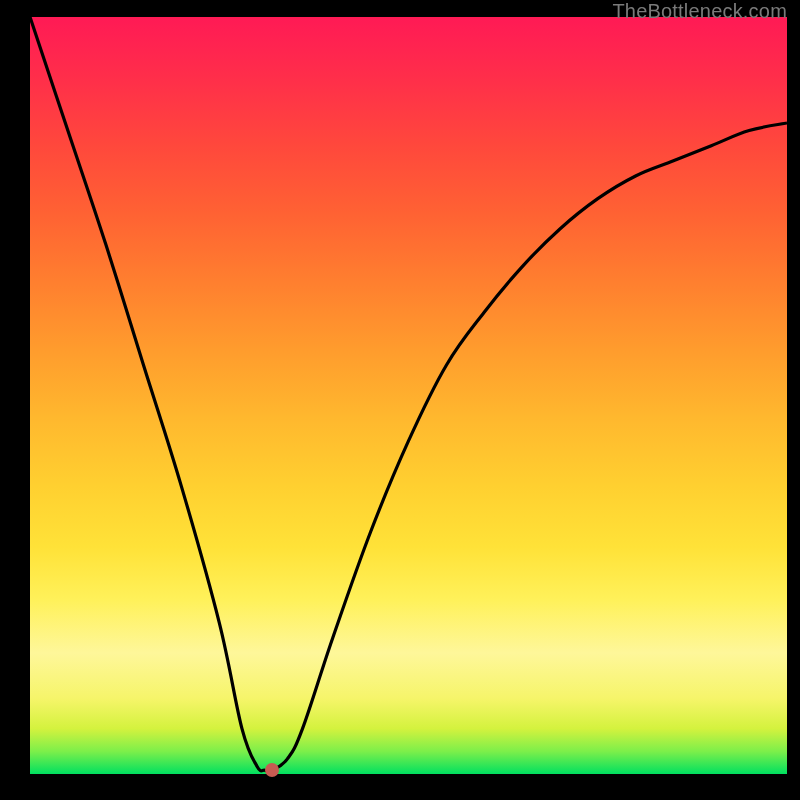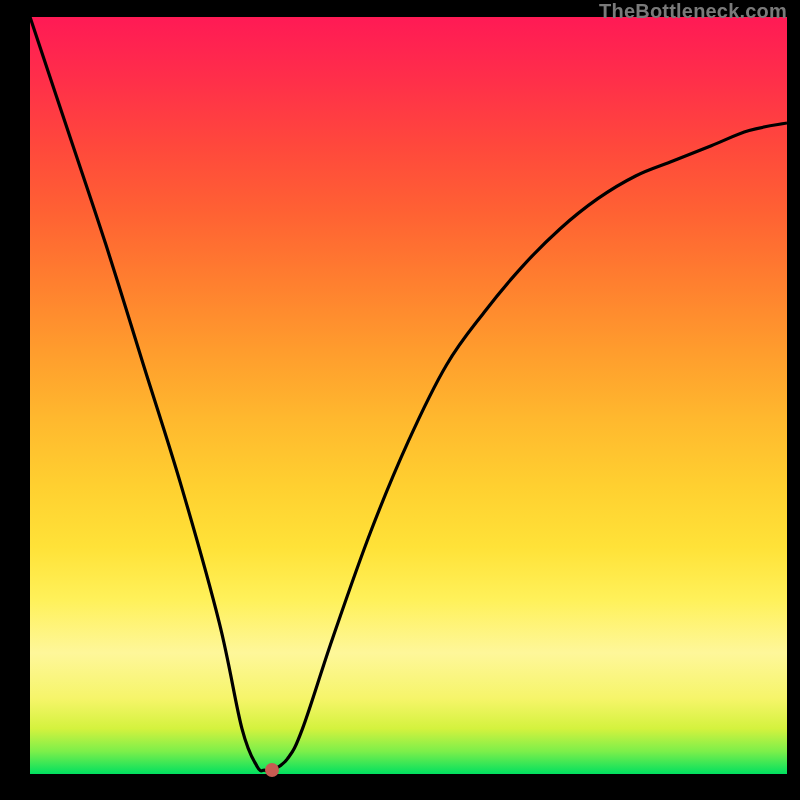--- a/index.html
+++ b/index.html
@@ -47,21 +47,21 @@
     top: 0;
     width: 757px;
     height: 757px;
   }
   .watermark {
     position: absolute;
     top: 0px;
     right: 13px;
     color: #7a7a7a;
     font-size: 20px;
-    font-weight: 700;
+    font-weight: 400;
     letter-spacing: 0.2px;
   }
   .dot {
     position: absolute;
     width: 14px;
     height: 14px;
     border-radius: 50%;
     background: #c75b52;
     transform: translate(-50%, -50%);
   }

